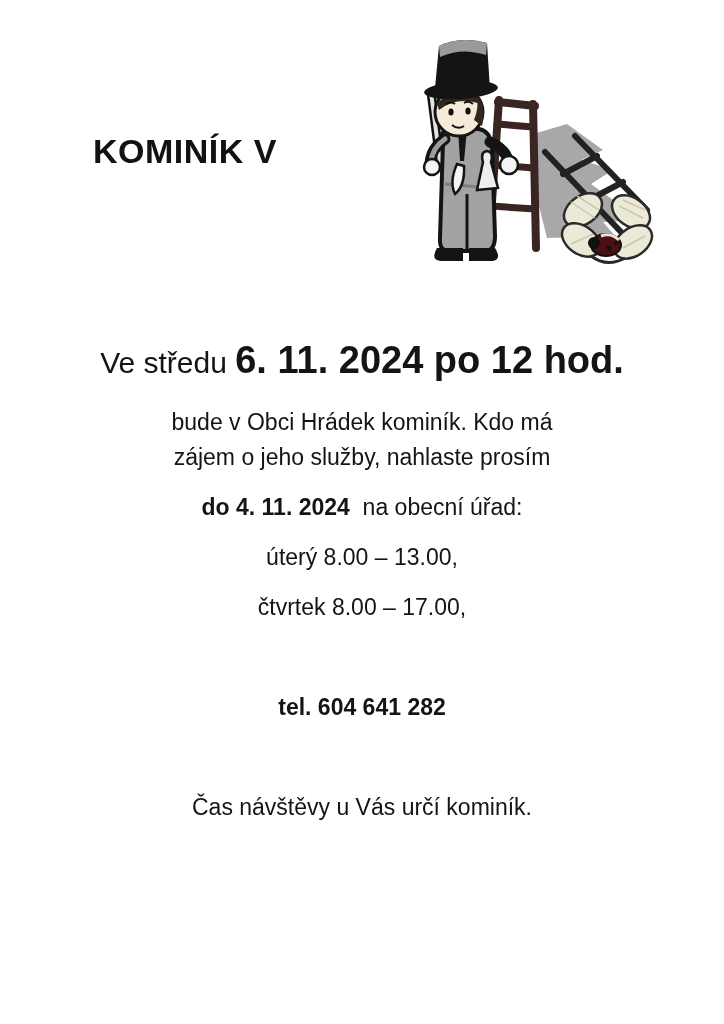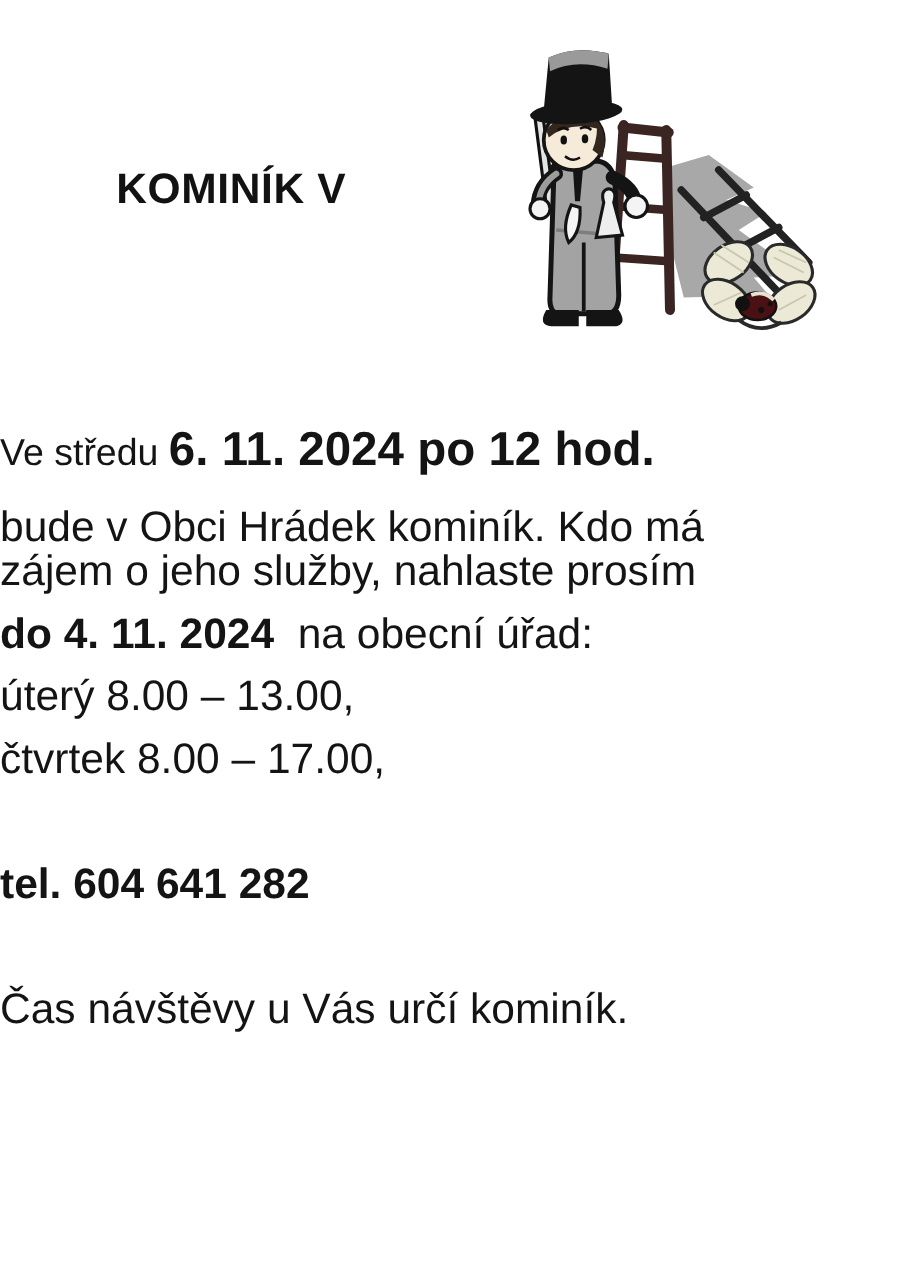--- a/index.html
+++ b/index.html
@@ -26,24 +26,25 @@
   }
   .illustration {
     position: absolute;
     left: 395px; top: 12px;
     width: 270px; height: 262px;
   }
   .content {
     position: absolute;
     left: 0; top: 338px;
     width: 724px;
+    text-align: center;
     color: #141414;
   }
   .line {
-    font-size: 34px;
+    font-size: 23px;
     line-height: 35px;
     margin: 0 0 15px 0;
   }
   .intro {
     font-size: 30px;
     line-height: 44px;
     margin-bottom: 20px;
   }
   .intro .big-bold { font-size: 38px; font-weight: bold; }
   .bold { font-weight: bold; }

